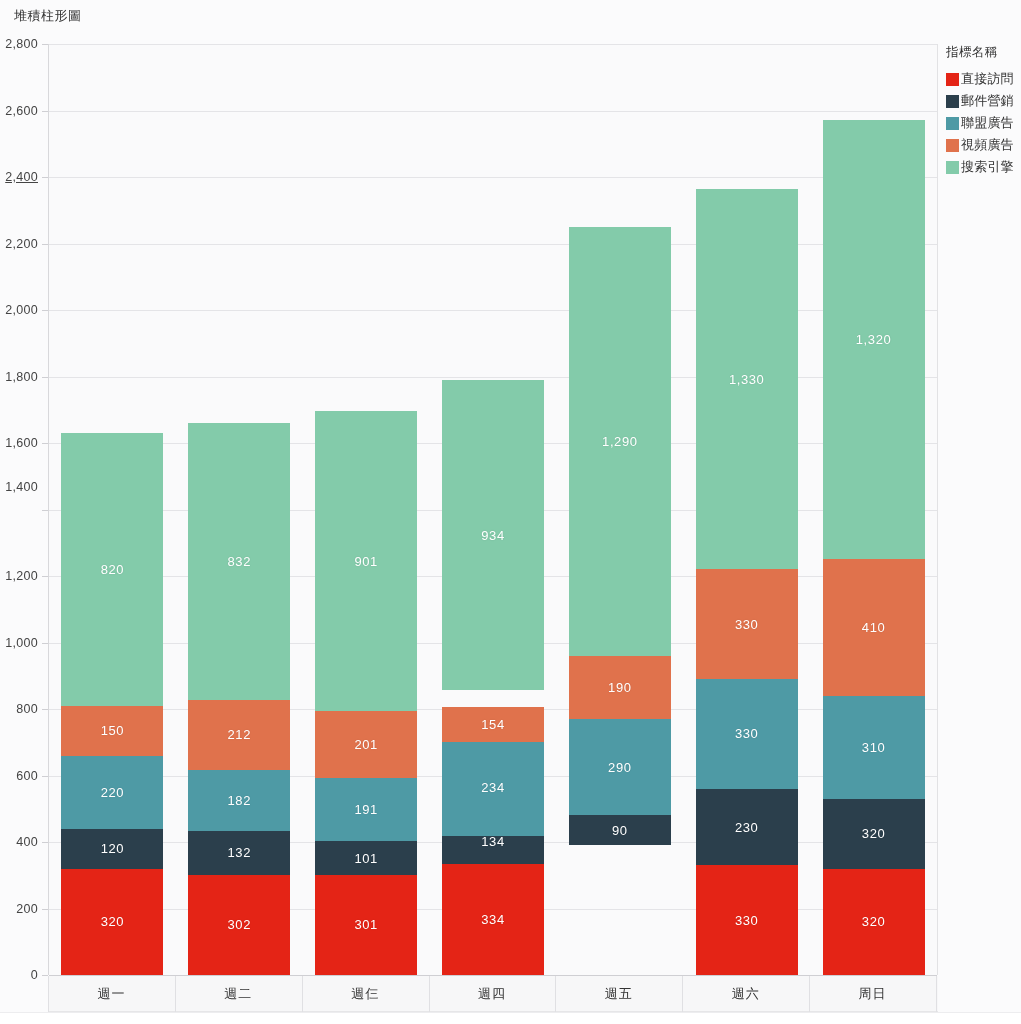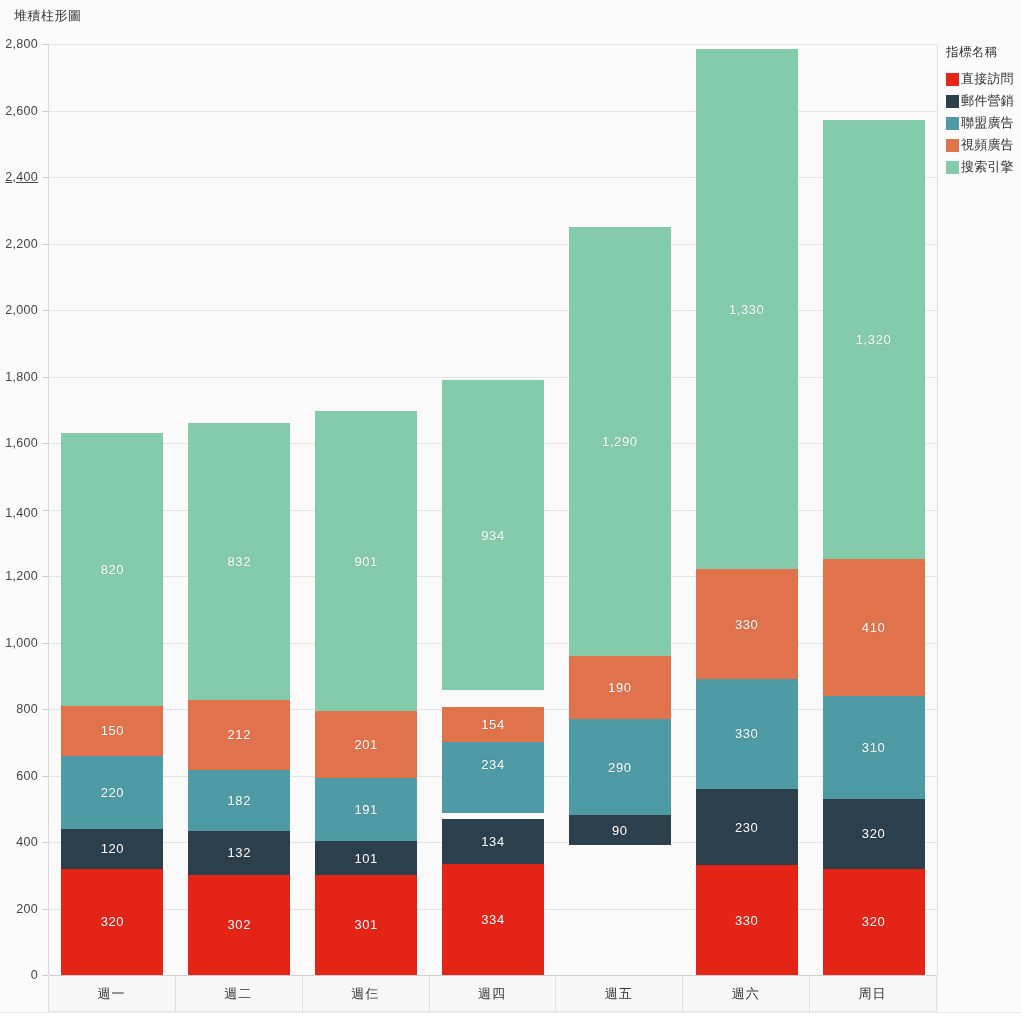--- a/index.html
+++ b/index.html
@@ -194,21 +194,21 @@
       <div class="y-tick-label" style="top: 798px;">400</div>
       <div class="y-tick-mark" style="top: 798px;"></div>
       <div class="y-tick-label" style="top: 731.5px;">600</div>
       <div class="y-tick-mark" style="top: 731.5px;"></div>
       <div class="y-tick-label" style="top: 665px;">800</div>
       <div class="y-tick-mark" style="top: 665px;"></div>
       <div class="y-tick-label" style="top: 598.5px;">1,000</div>
       <div class="y-tick-mark" style="top: 598.5px;"></div>
       <div class="y-tick-label" style="top: 532px;">1,200</div>
       <div class="y-tick-mark" style="top: 532px;"></div>
-      <div class="y-tick-label" style="top: 469px;">1,400</div>
+      <div class="y-tick-label" style="top: 443px;">1,400</div>
       <div class="y-tick-mark" style="top: 465.5px;"></div>
       <div class="y-tick-label" style="top: 399px;">1,600</div>
       <div class="y-tick-mark" style="top: 399px;"></div>
       <div class="y-tick-label" style="top: 332.5px;">1,800</div>
       <div class="y-tick-mark" style="top: 332.5px;"></div>
       <div class="y-tick-label" style="top: 266px;">2,000</div>
       <div class="y-tick-mark" style="top: 266px;"></div>
       <div class="y-tick-label" style="top: 199.5px;">2,200</div>
       <div class="y-tick-mark" style="top: 199.5px;"></div>
       <div class="y-tick-label" style="top: 133px; text-decoration: underline;">2,400</div>
@@ -286,21 +286,21 @@
           <span class="segment-label">901</span>
         </div>
       </div>
       <div class="bar-column" style="left: 393px; width: 102px; height: 931px;">
         <div class="bar-segment" style="background: rgb(228, 36, 22); height: 111.055px; bottom: 0px;">
           <span class="segment-label">334</span>
         </div>
         <div class="bar-segment" style="background: rgb(43, 63, 76); height: 44.555px; bottom: 111.055px;">
           <span class="segment-label">134</span>
         </div>
-        <div class="bar-segment" style="background: rgb(78, 154, 165); height: 97px; bottom: 162px;">
+        <div class="bar-segment" style="background: rgb(78, 154, 165); height: 97px; bottom: 139px;">
           <span class="segment-label">234</span>
         </div>
         <div class="bar-segment" style="background: rgb(224, 114, 76); height: 35px; bottom: 233.415px;">
           <span class="segment-label">154</span>
         </div>
         <div class="bar-segment" style="background: rgb(131, 203, 170); height: 310.555px; bottom: 284.62px;">
           <span class="segment-label">934</span>
         </div>
       </div>
       <div class="bar-column" style="left: 519.857px; width: 102px; height: 931px;">
@@ -323,21 +323,21 @@
         </div>
         <div class="bar-segment" style="background: rgb(43, 63, 76); height: 76.475px; bottom: 109.725px;">
           <span class="segment-label">230</span>
         </div>
         <div class="bar-segment" style="background: rgb(78, 154, 165); height: 109.725px; bottom: 186.2px;">
           <span class="segment-label">330</span>
         </div>
         <div class="bar-segment" style="background: rgb(224, 114, 76); height: 109.725px; bottom: 295.925px;">
           <span class="segment-label">330</span>
         </div>
-        <div class="bar-segment" style="background: rgb(131, 203, 170); height: 520px; bottom: 405.65px;">
+        <div class="bar-segment" style="background: rgb(131, 203, 170); height: 380px; bottom: 405.65px;">
           <span class="segment-label">1,330</span>
         </div>
       </div>
       <div class="bar-column" style="left: 773.571px; width: 102px; height: 931px;">
         <div class="bar-segment" style="background: rgb(228, 36, 22); height: 106.4px; bottom: 0px;">
           <span class="segment-label">320</span>
         </div>
         <div class="bar-segment" style="background: rgb(43, 63, 76); height: 69.825px; bottom: 106.4px;">
           <span class="segment-label">320</span>
         </div>

